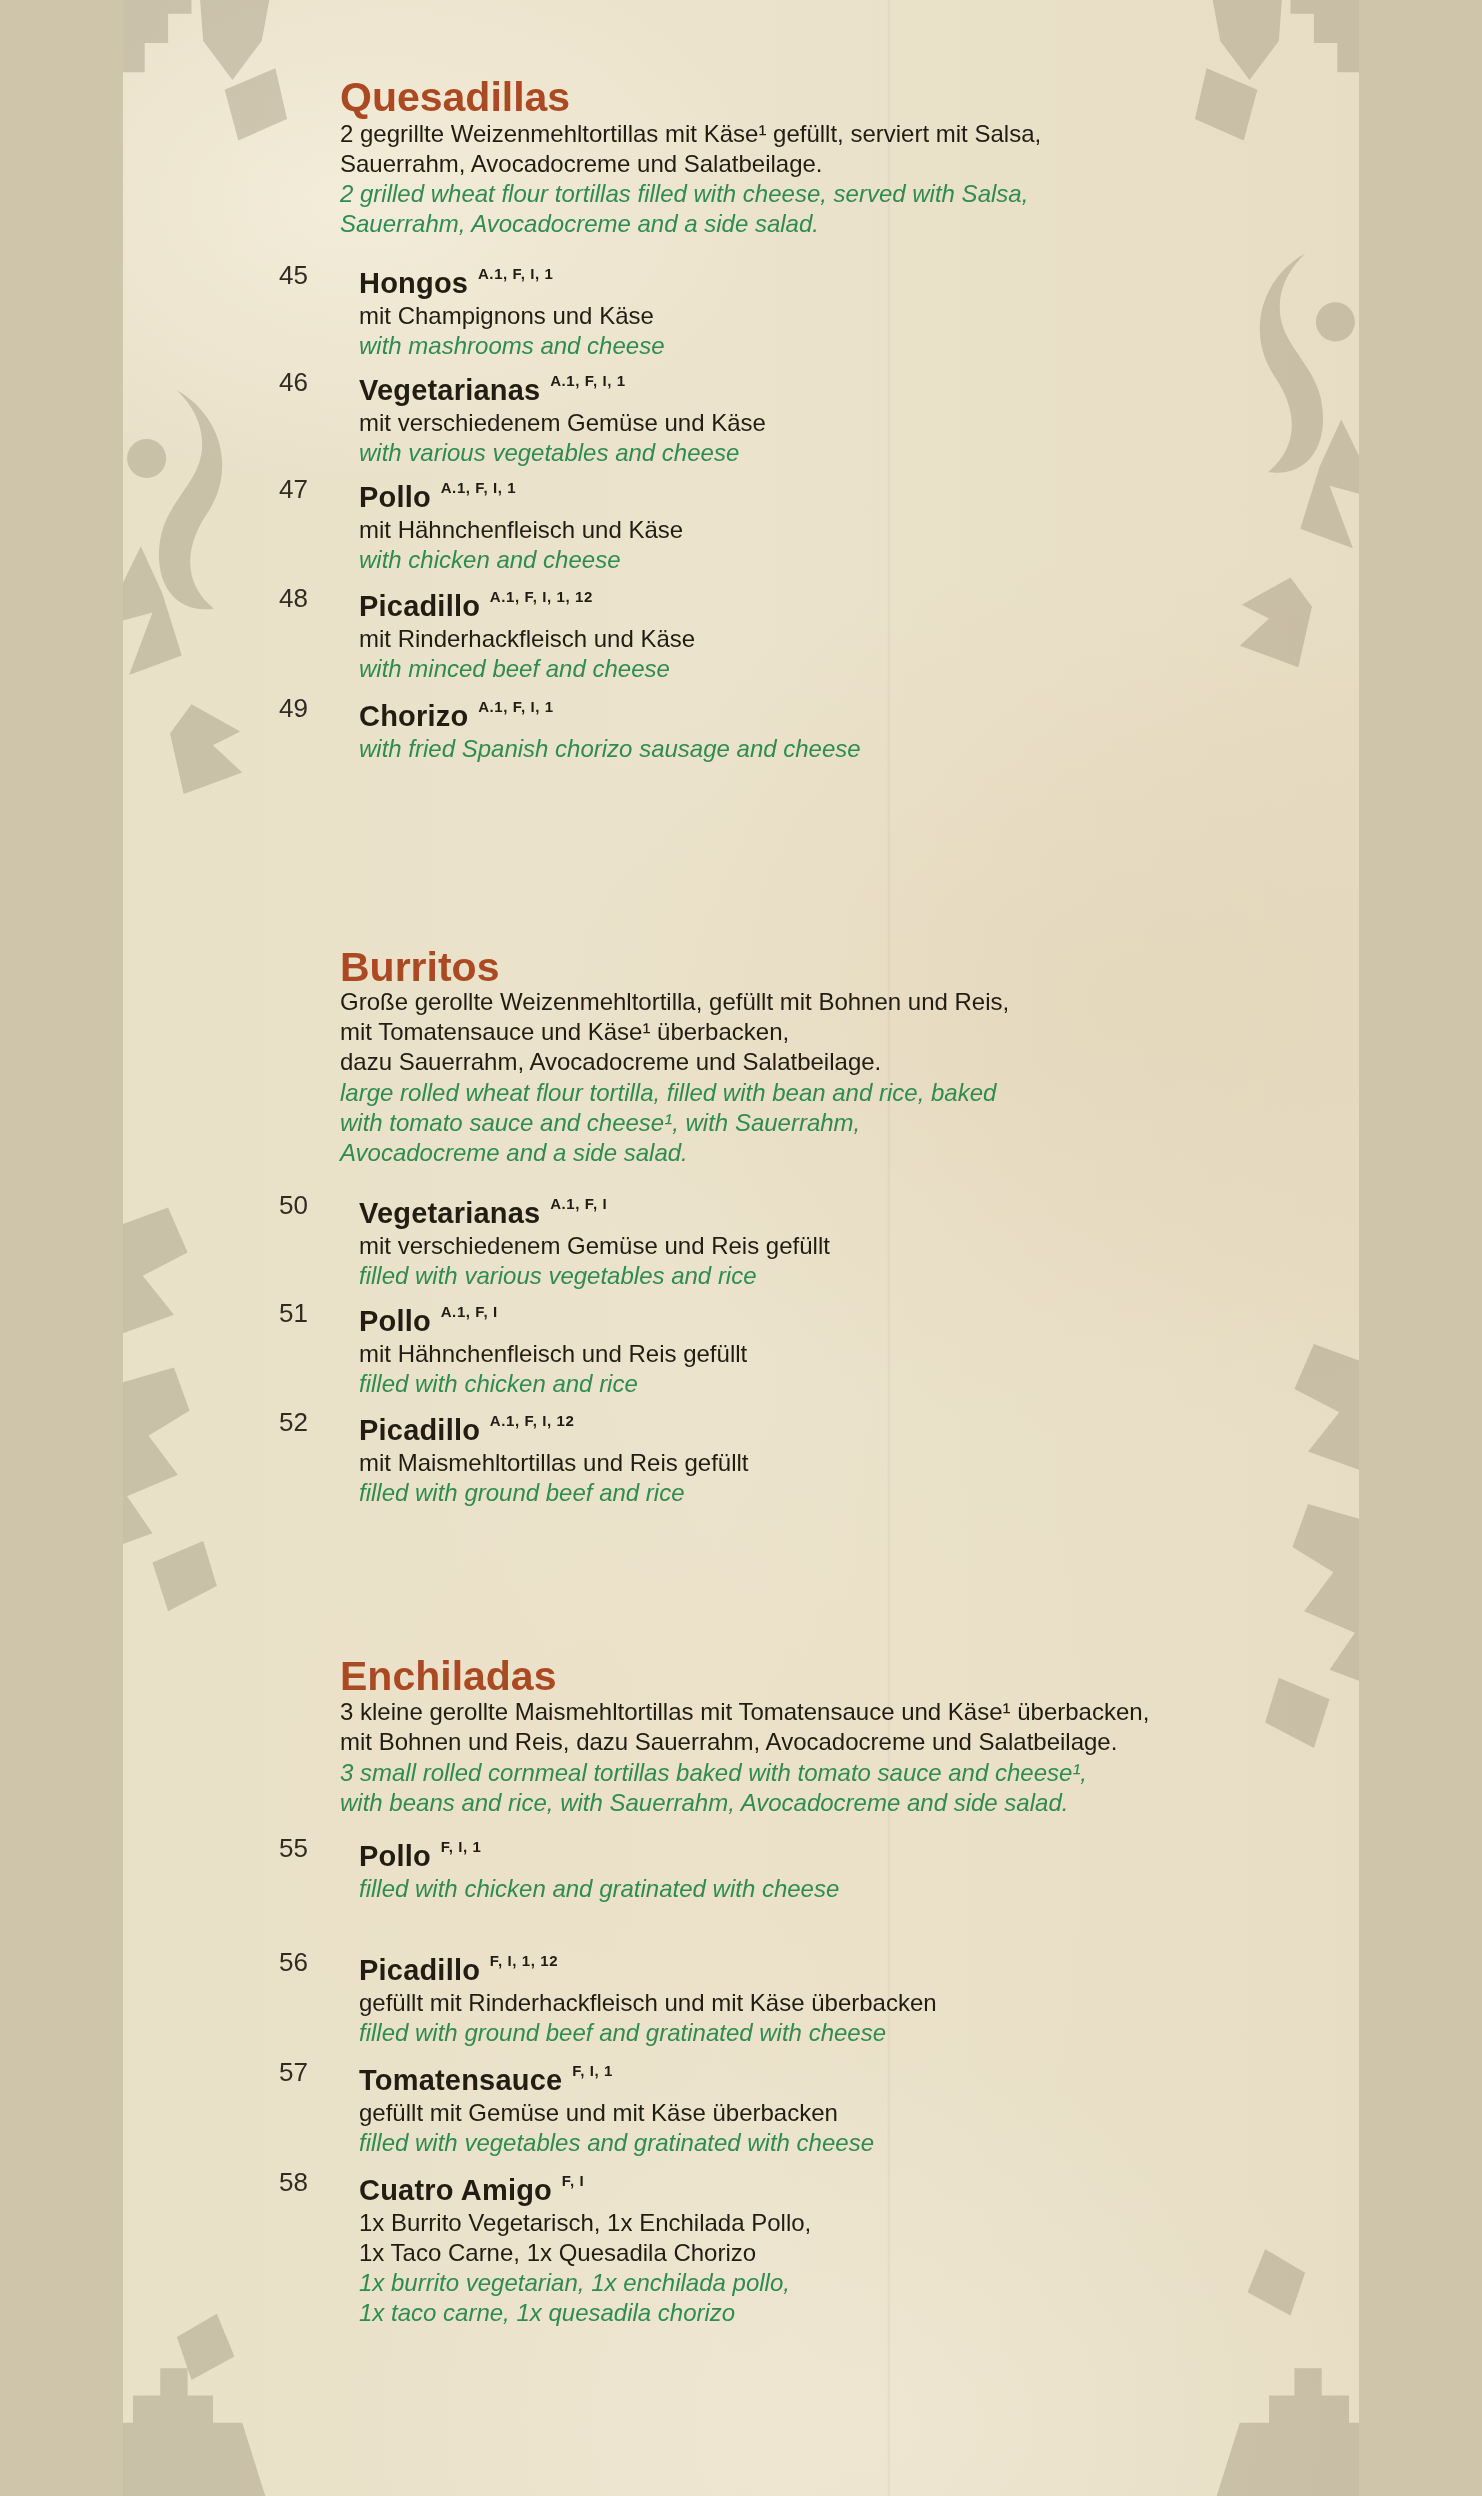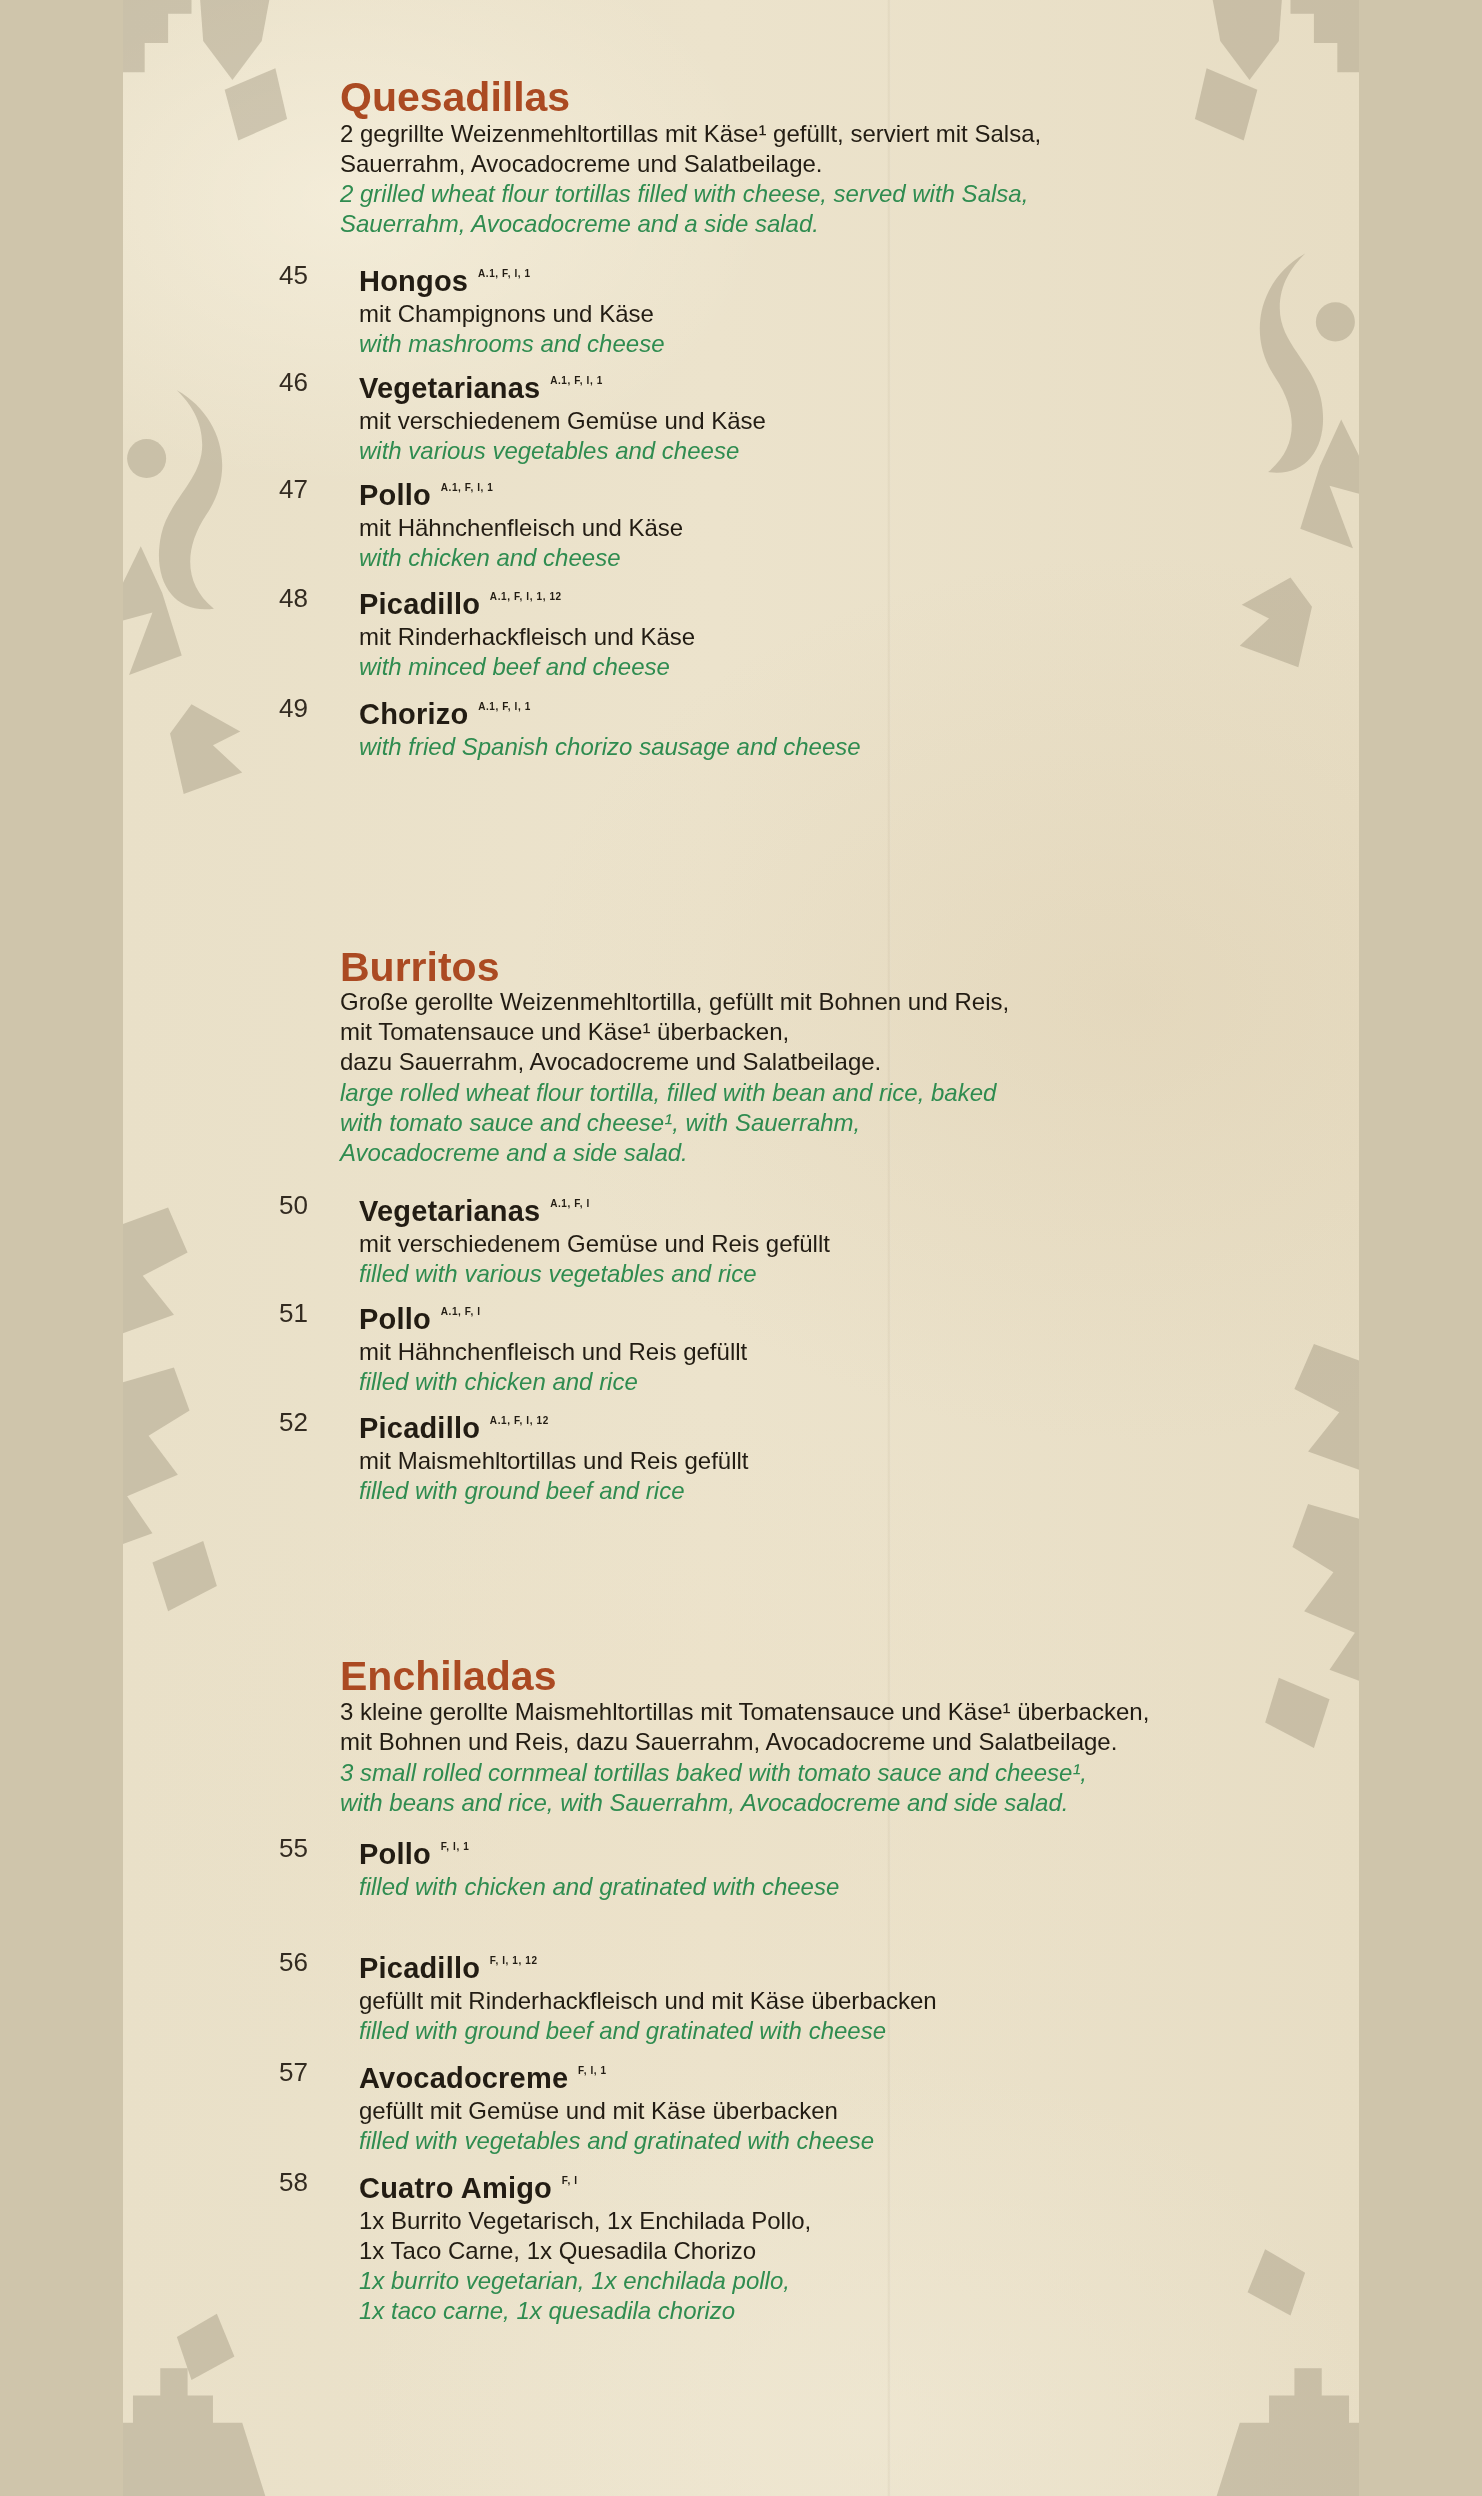--- a/index.html
+++ b/index.html
@@ -36,21 +36,21 @@
   .desc-de{}
   .desc-en{font-style:italic;}
 
   .item{position:absolute;left:0;width:1482px;}
   .item-num{
     position:absolute;left:156px;top:3.9px;width:59px;
     font-size:26px;color:#332b21;line-height:31px;
   }
   .item-body{position:absolute;left:236px;top:0;width:975px;}
   .name-row{font-size:29px;font-weight:bold;line-height:36px;letter-spacing:0.2px;}
-  .allergens{font-size:10px;font-weight:bold;letter-spacing:0.6px;vertical-align:13.7px;margin-left:9.8px;}
+  .allergens{font-size:15px;font-weight:bold;letter-spacing:0.6px;vertical-align:13.7px;margin-left:9.8px;}
   .item-de{font-size:24px;line-height:30px;white-space:pre-line;}
   .item-en{font-size:24px;line-height:30px;font-style:italic;white-space:pre-line;}
   .item-price{
     position:absolute;top:0;right:176px;
     font-size:21px;font-weight:normal;line-height:33px;letter-spacing:0.5px;
   }
 </style>
 </head>
 <body>
 
@@ -206,21 +206,21 @@
       <div class="name-row" style="color:#221c13"><span>Picadillo</span><span class="allergens">F, I, 1, 12</span></div>
       <div class="item-de" style="color:#221c13">gefüllt mit Rinderhackfleisch und mit Käse überbacken</div>
       <div class="item-en" style="color:#2f8c50">filled with ground beef and gratinated with cheese</div>
     </div>
     <div class="item-price" style="color:#221c13">15,90</div>
   </div>
 
   <div class="item" style="top:2053px">
     <div class="item-num">57</div>
     <div class="item-body">
-      <div class="name-row" style="color:#221c13"><span>Avocadocreme</span><span class="allergens">F, I, 1</span></div>
+      <div class="name-row" style="color:#221c13"><span>Tomatensauce</span><span class="allergens">F, I, 1</span></div>
       <div class="item-de" style="color:#221c13">gefüllt mit Gemüse und mit Käse überbacken</div>
       <div class="item-en" style="color:#2f8c50">filled with vegetables and gratinated with cheese</div>
     </div>
     <div class="item-price" style="color:#221c13">14,90</div>
   </div>
 
   <div class="item" style="top:2163px">
     <div class="item-num">58</div>
     <div class="item-body">
       <div class="name-row" style="color:#221c13"><span>Cuatro Amigo</span><span class="allergens">F, I</span></div>

